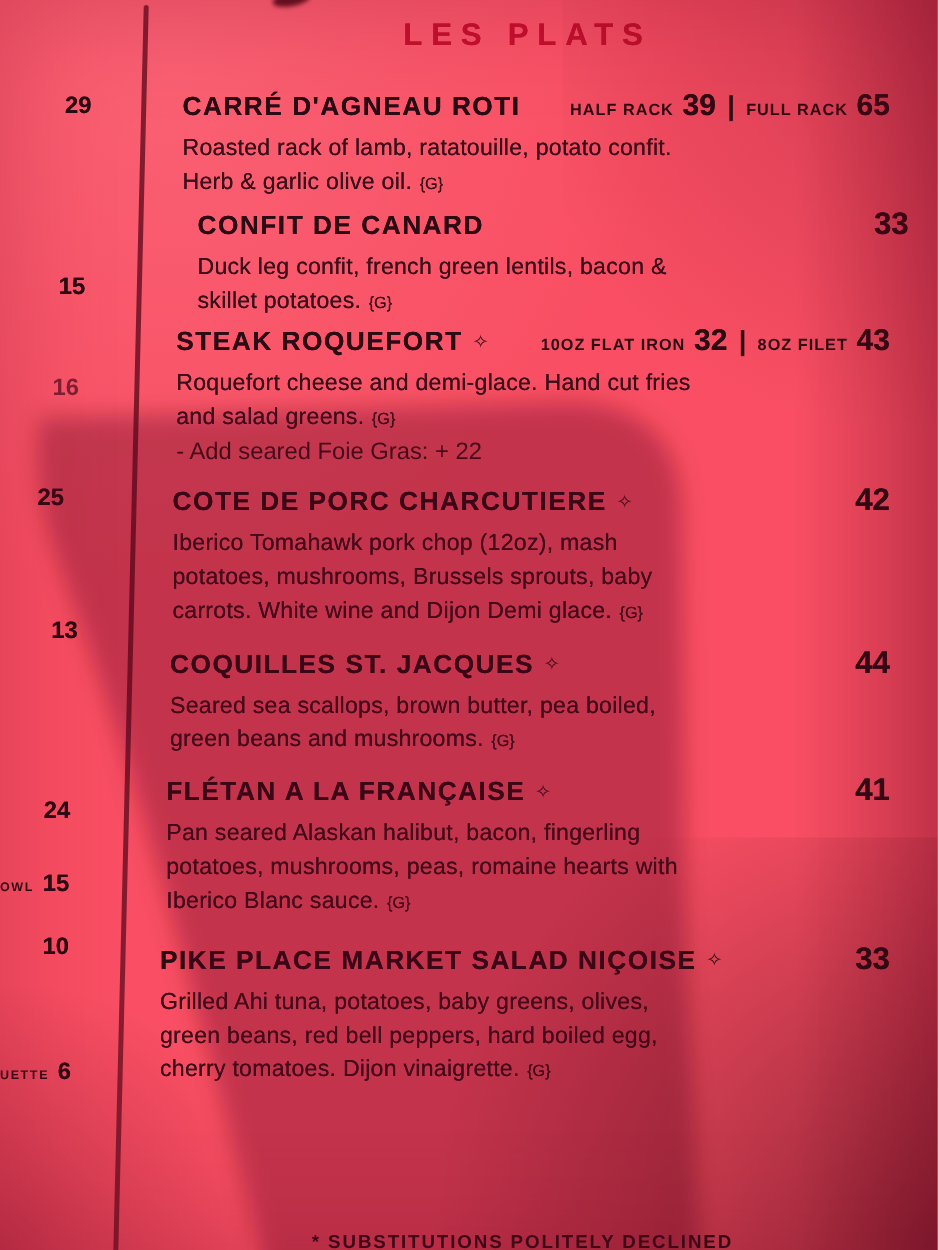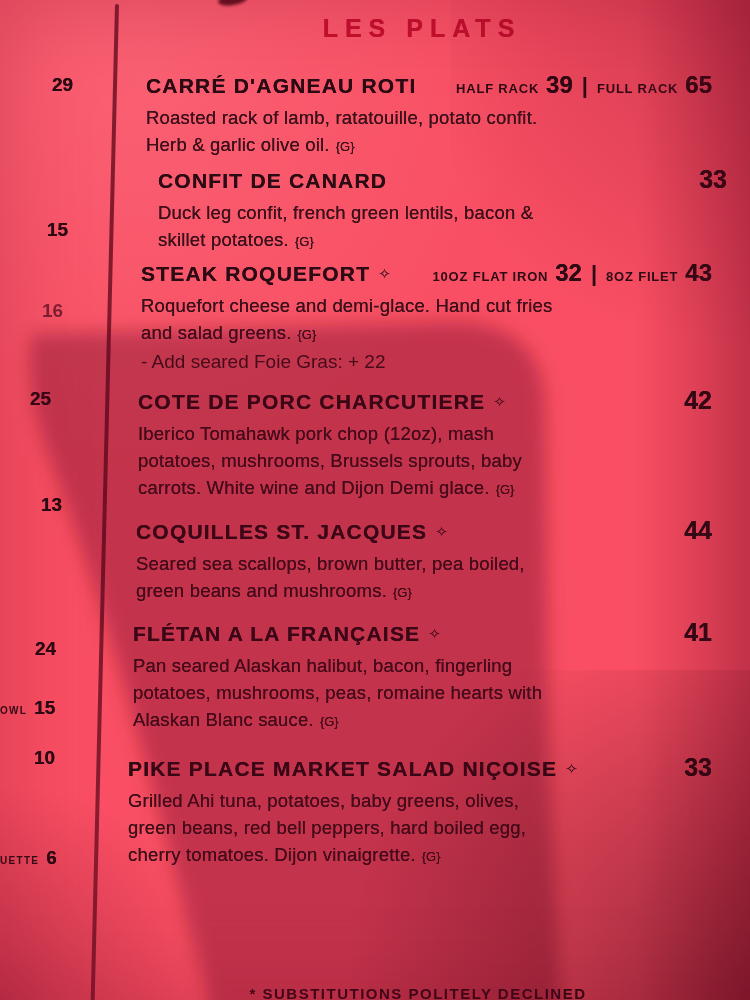--- a/index.html
+++ b/index.html
@@ -182,21 +182,21 @@
   </div>
 
   <div class="mi mi6">
     <div class="head">
       <span class="name">FLÉTAN A LA FRANÇAISE</span><span class="mark">✧</span>
       <span class="pr">41</span>
     </div>
     <div class="descs">
       <div class="desc"><span>Pan seared Alaskan halibut, bacon, fingerling</span></div>
       <div class="desc"><span>potatoes, mushrooms, peas, romaine hearts with</span></div>
-      <div class="desc"><span>Alaskan Blanc sauce.</span><span class="gtag">{G}</span></div>
+      <div class="desc"><span>Iberico Blanc sauce.</span><span class="gtag">{G}</span></div>
     </div>
   </div>
 
   <div class="mi mi7">
     <div class="head">
       <span class="name">PIKE PLACE MARKET SALAD NIÇOISE</span><span class="mark">✧</span>
       <span class="pr">33</span>
     </div>
     <div class="descs">
       <div class="desc"><span>Grilled Ahi tuna, potatoes, baby greens, olives,</span></div>

